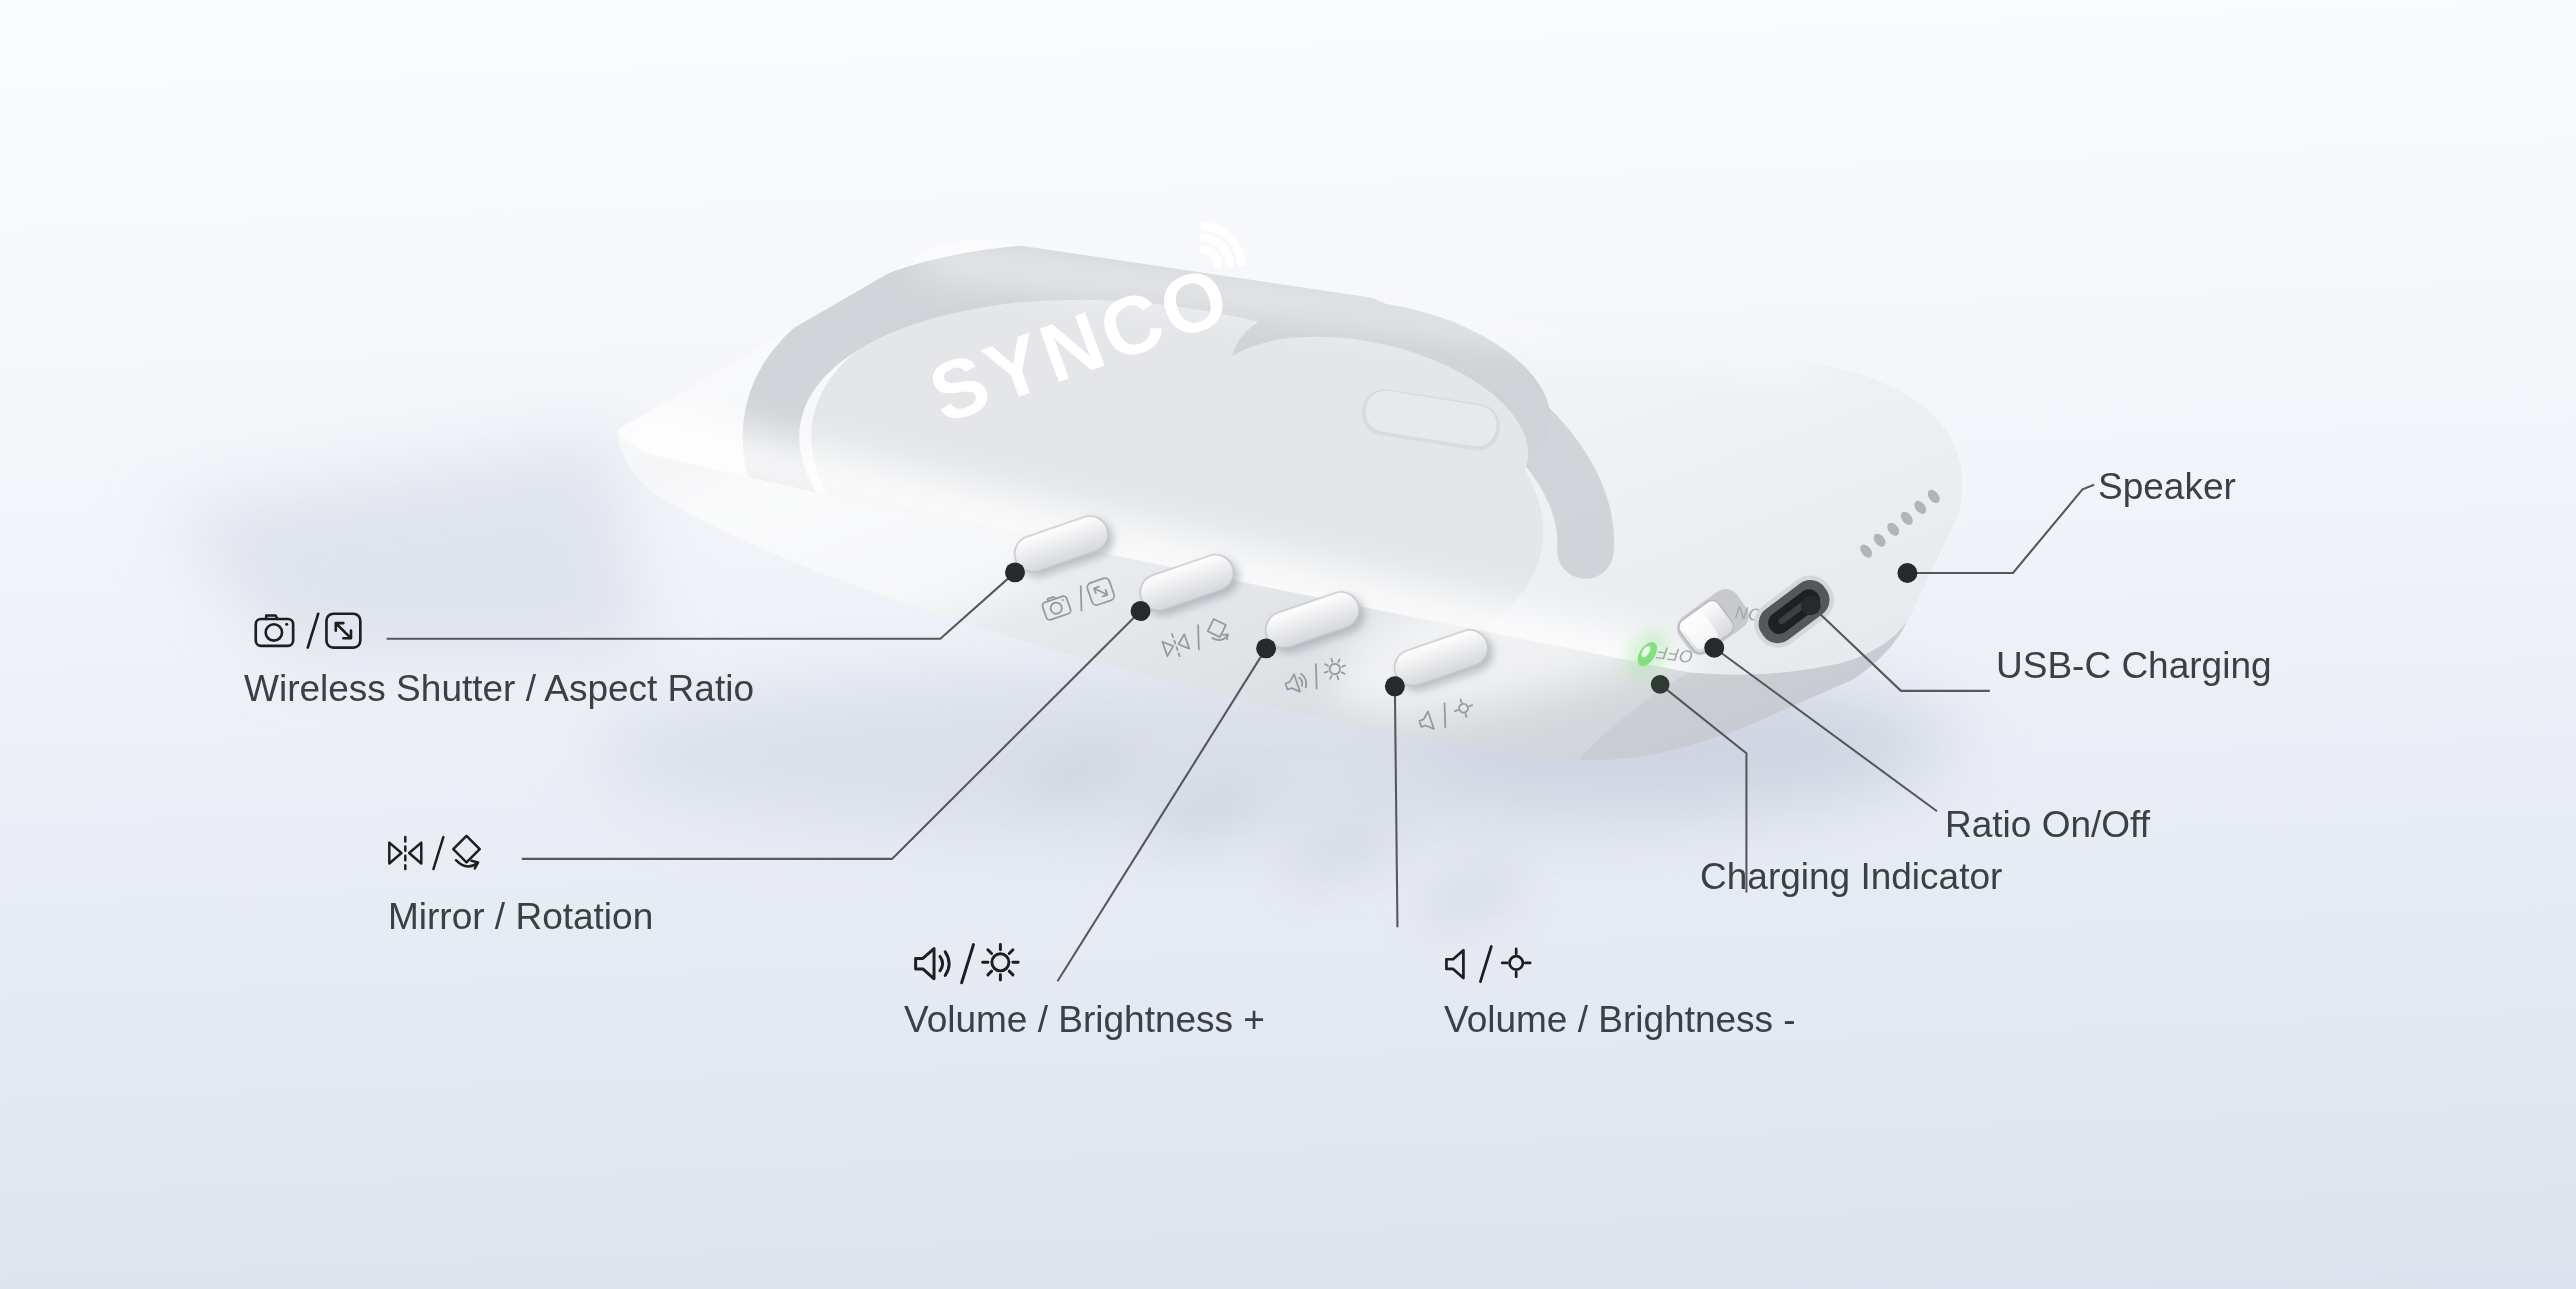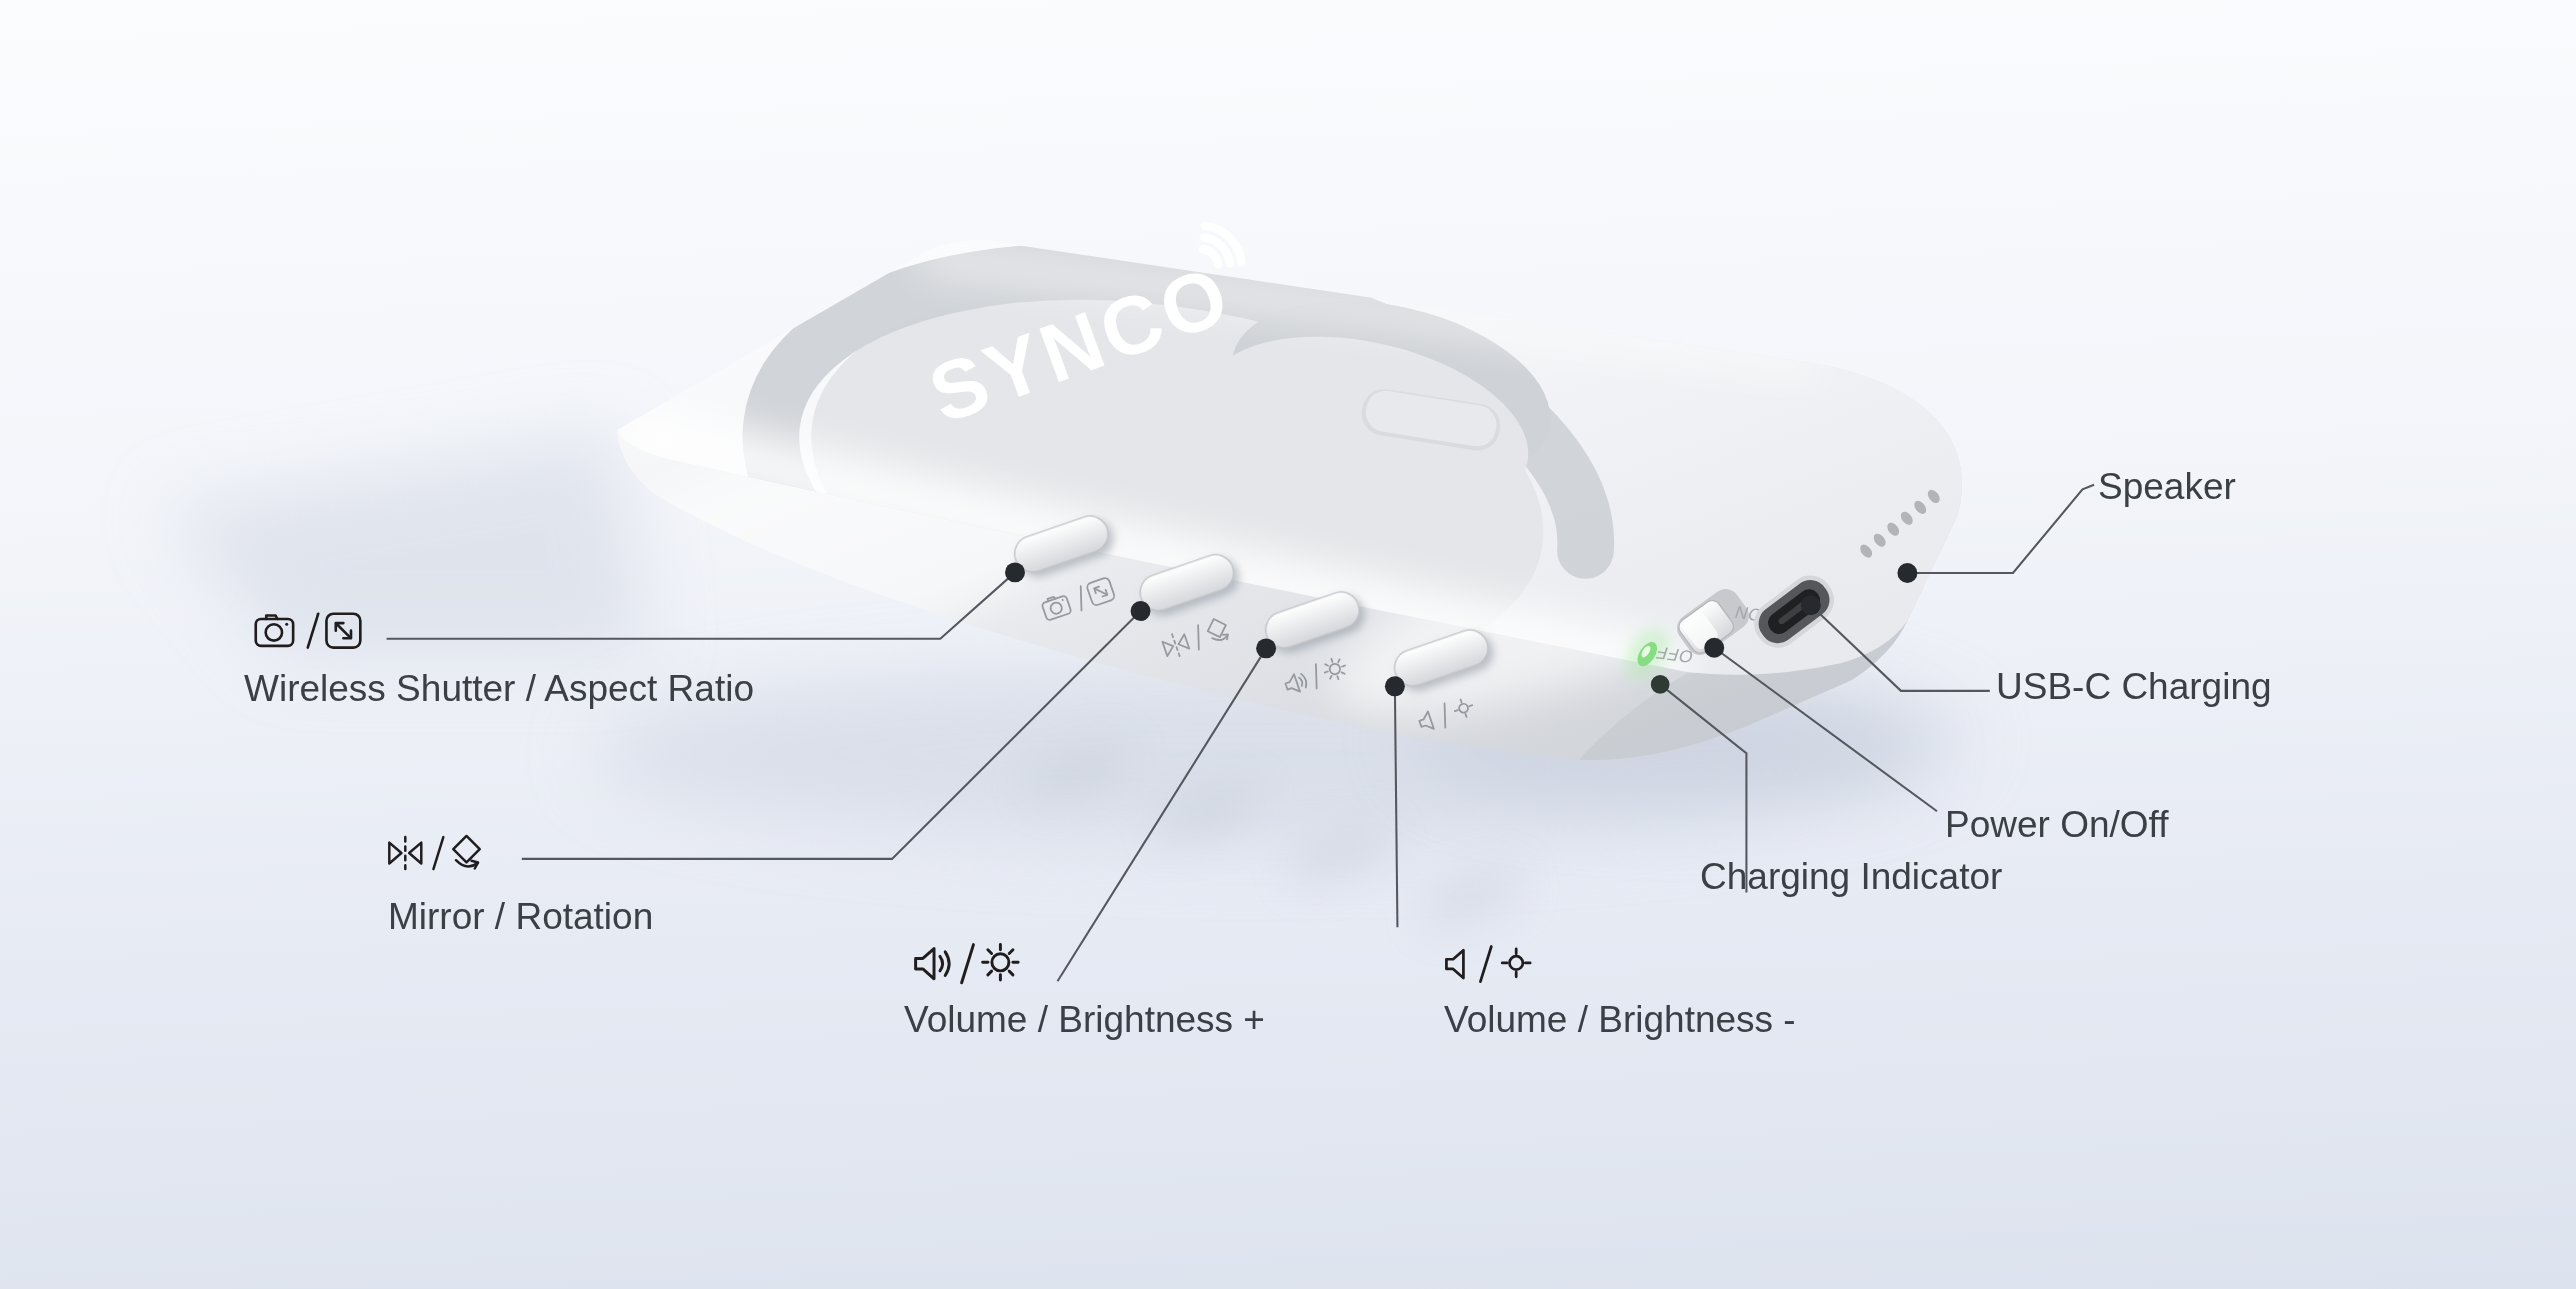--- a/index.html
+++ b/index.html
@@ -273,20 +273,20 @@
 <div class="callout-label" style="left:244px;top:668px">Wireless Shutter / Aspect Ratio</div>
 
 <div class="callout-label" style="left:388px;top:896px">Mirror / Rotation</div>
 
 <div class="callout-label" style="left:904px;top:999px">Volume / Brightness +</div>
 
 <div class="callout-label" style="left:1444px;top:999px">Volume / Brightness -</div>
 
 <div class="callout-label" style="left:2098px;top:466px">Speaker</div>
 
-<div class="callout-label usb-label" style="left:1996px;top:666px">
+<div class="callout-label usb-label" style="left:1996px;top:645px">
   <div>USB-C Charging</div>
 </div>
 
-<div class="callout-label" style="left:1945px;top:804px">Power On/Off</div>
+<div class="callout-label" style="left:1945px;top:804px">Ratio On/Off</div>
 
 <div class="callout-label" style="left:1700px;top:856px">Charging Indicator</div>
 
 
 </body></html>

